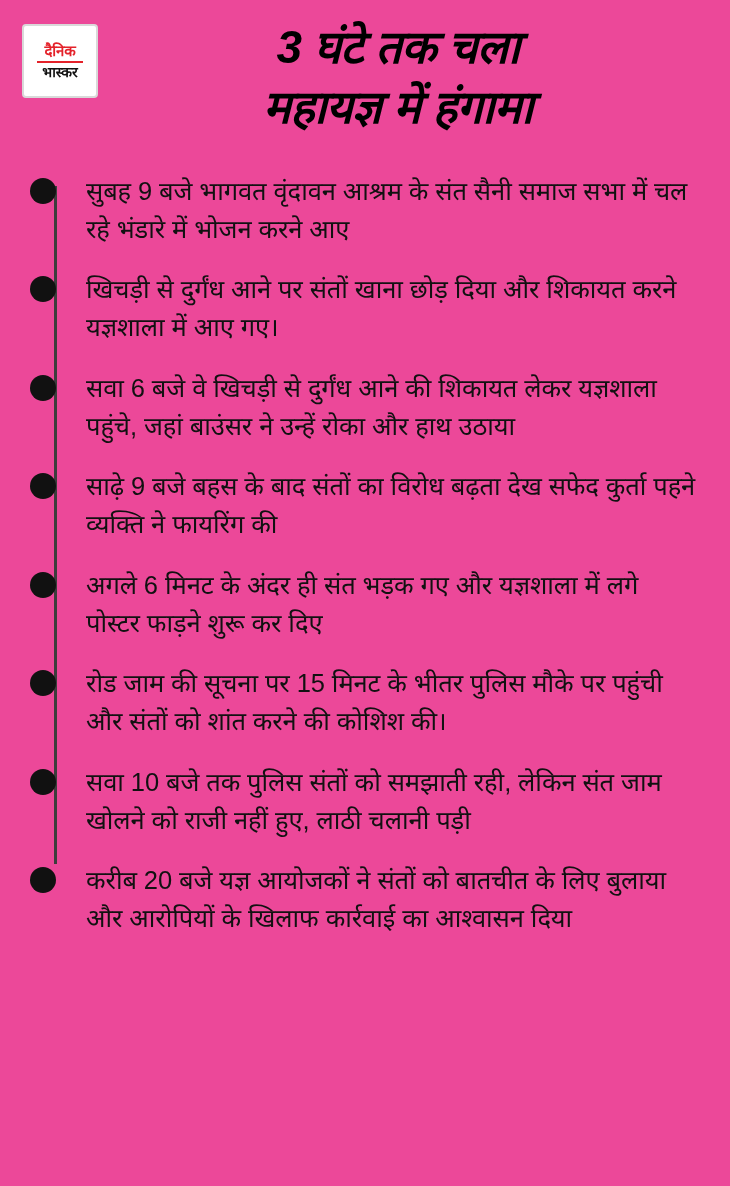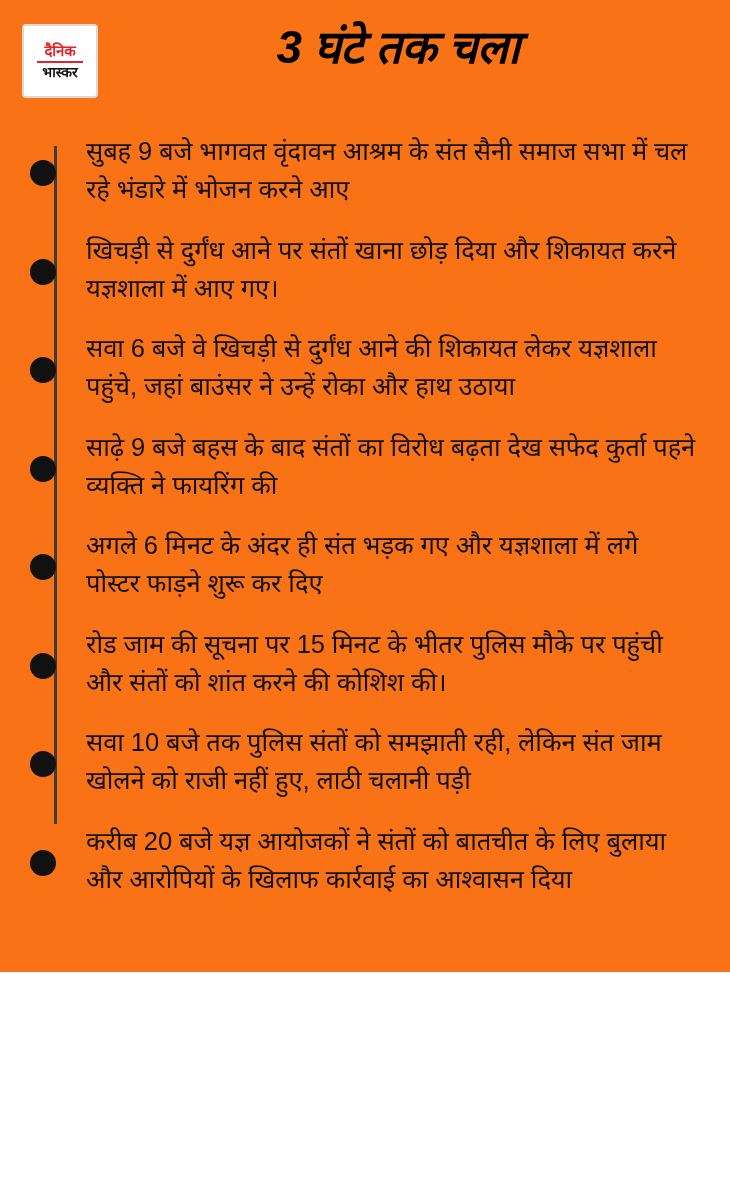--- a/index.html
+++ b/index.html
@@ -10,22 +10,22 @@
   body {
     width: 730px;
     height: 1186px;
     font-family: "Liberation Sans", sans-serif;
     color: #111111;
     overflow: hidden;
   }
   .page {
     position: relative;
     width: 730px;
-    height: 972px;
-    background: #f97316;
+    height: 1186px;
+    background: #ec4899;
     box-sizing: border-box;
   }
 
   
   .header {
     display: flex;
     align-items: flex-start;
     padding: 18px 26px 0 22px;
     box-sizing: border-box;
   }
@@ -90,21 +90,21 @@
     left: 54px;
     top: 14px;
     bottom: 74px;
     width: 3px;
     background: #3d3d3d;
     z-index: 0;
   }
   .item {
     position: relative;
     display: flex;
-    align-items: center;
+    align-items: flex-start;
     z-index: 1;
     margin-bottom: 22px;
   }
   .bullet-col {
     flex: 0 0 auto;
     width: 86px;
     display: flex;
     justify-content: center;
     padding-top: 6px;
   }
@@ -131,20 +131,21 @@
 <div class="page">
 
   <div class="header">
     <div class="logo-box">
       <div class="logo-top">दैनिक</div>
       <div class="logo-rule"></div>
       <div class="logo-bottom">भास्कर</div>
     </div>
     <div class="title-wrap">
       <div class="title-line">3 घंटे तक चला</div>
+      <div class="title-line">महायज्ञ में हंगामा</div>
     </div>
   </div>
 
   <div class="timeline">
     <div class="spine"></div>
 
     <div class="item">
       <div class="bullet-col">
         <span class="bullet"></span>
       </div>

